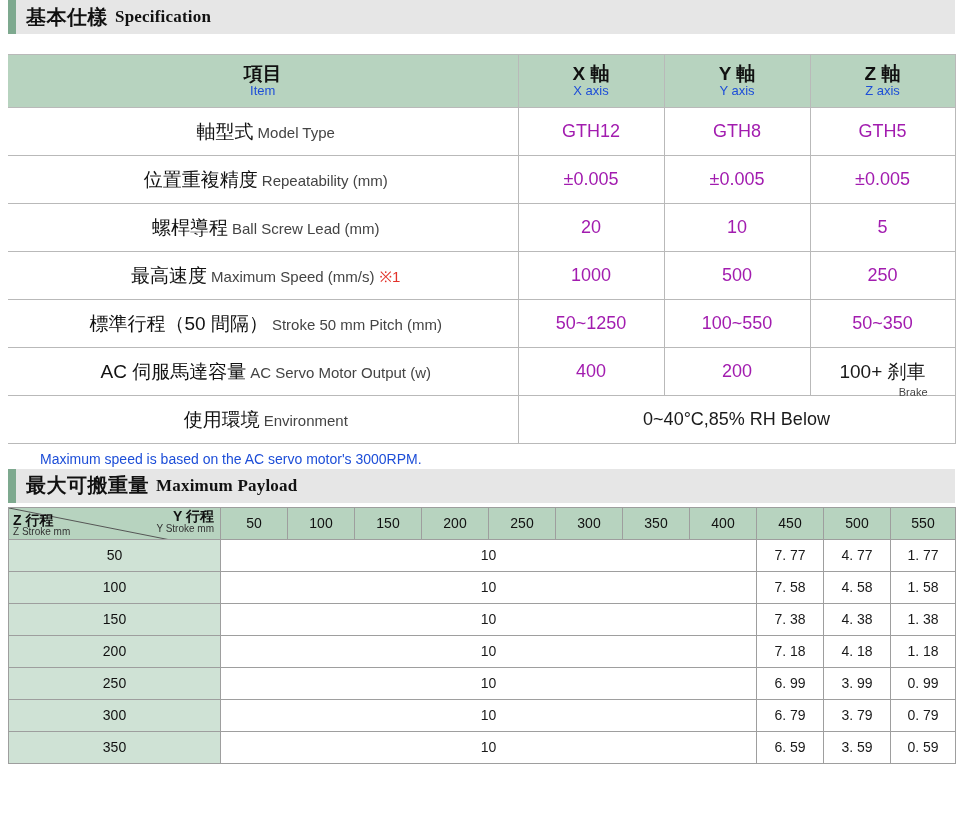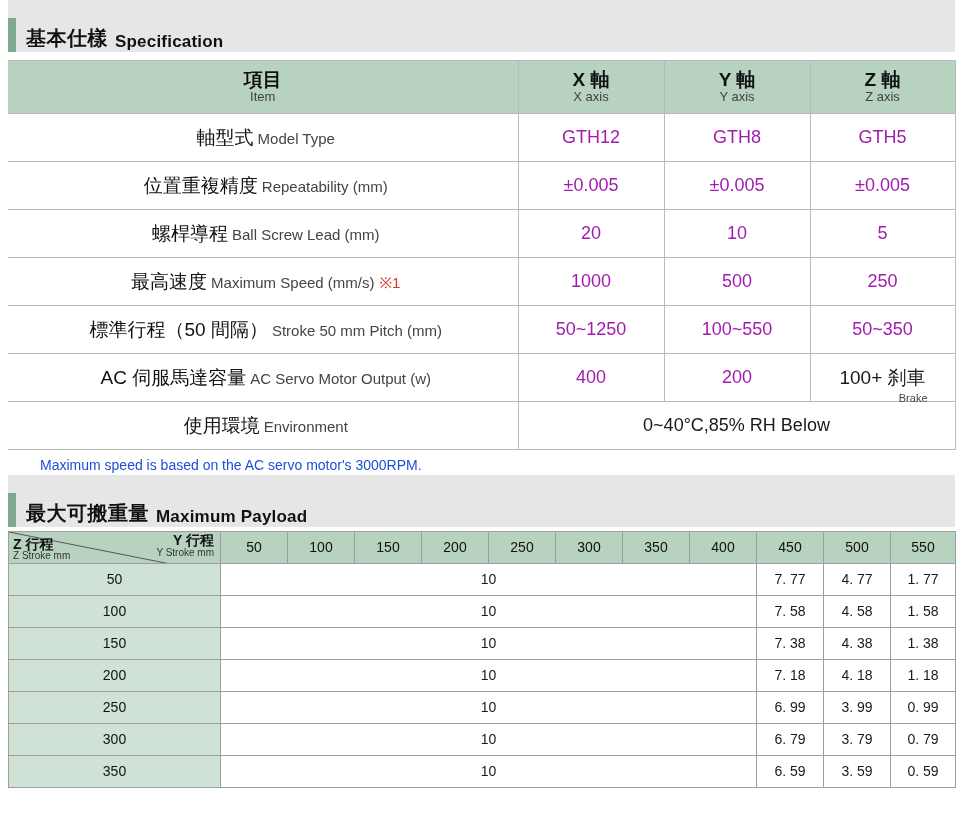--- a/index.html
+++ b/index.html
@@ -18,25 +18,26 @@
     position: relative;
     width: 963px;
     height: 822px;
     box-sizing: border-box;
     padding: 0 8px;
   }
 
   
   .section-bar {
     position: relative;
-    height: 52px;
+    height: 34px;
     background: #e6e6e6;
     display: flex;
-    align-items: flex-end;
+    align-items: center;
     margin: 0;
+    font-family: Liberation Serif, serif;
   }
   .section-bar .accent {
     width: 8px;
     height: 34px;
     background: #7ea98f;
     margin-right: 10px;
     flex: 0 0 auto;
   }
   .section-bar .title-cn {
     font-size: 20px;
@@ -52,21 +53,21 @@
     letter-spacing: 0.2px;
   }
 
   
   table {
     border-collapse: collapse;
     table-layout: fixed;
   }
   .spec-table {
     width: 947px;
-    margin-top: 8px;
+    margin-top: 20px;
   }
   .spec-table td, .spec-table th {
     border: 1px solid #b9b9b9;
     padding: 0;
     text-align: center;
     vertical-align: middle;
   }
   .spec-table thead th {
     background: #b7d3bf;
     height: 52px;
@@ -74,21 +75,21 @@
   }
   .hdr-cn {
     font-size: 19px;
     font-weight: bold;
     color: #111;
     line-height: 1.05;
     display: block;
   }
   .hdr-en {
     font-size: 13px;
-    color: #404040;
+    color: #1d4ed8;
     line-height: 1.1;
     display: block;
   }
   .spec-table tbody td {
     height: 47px;
     font-size: 18px;
   }
   .row-label {
     text-align: left;
     padding-left: 6px !important;

